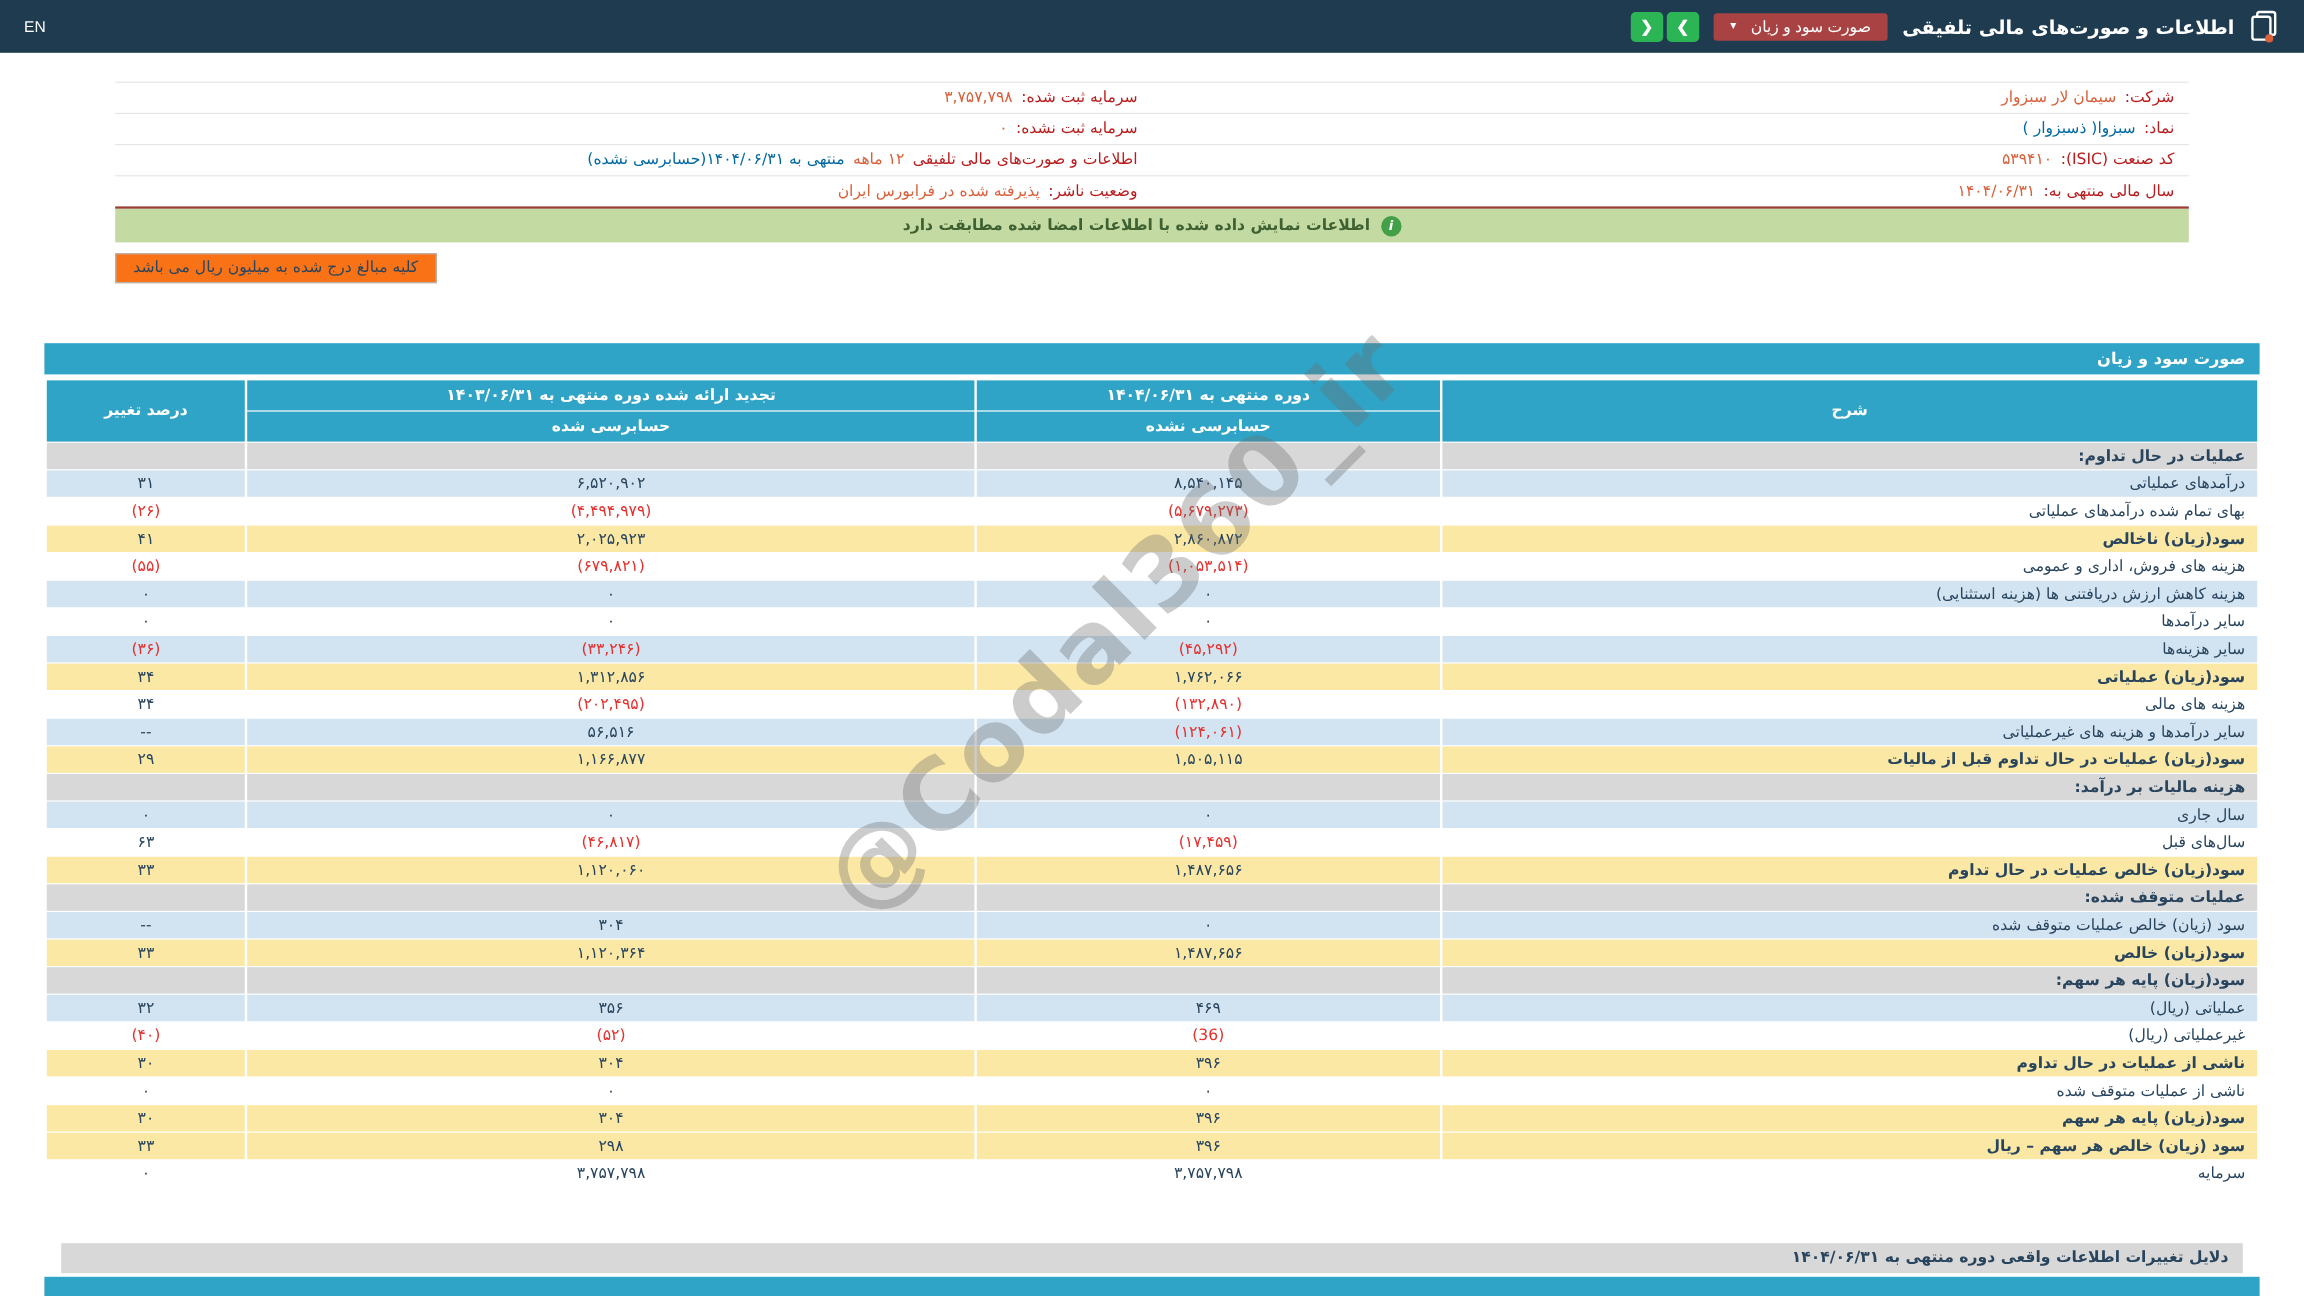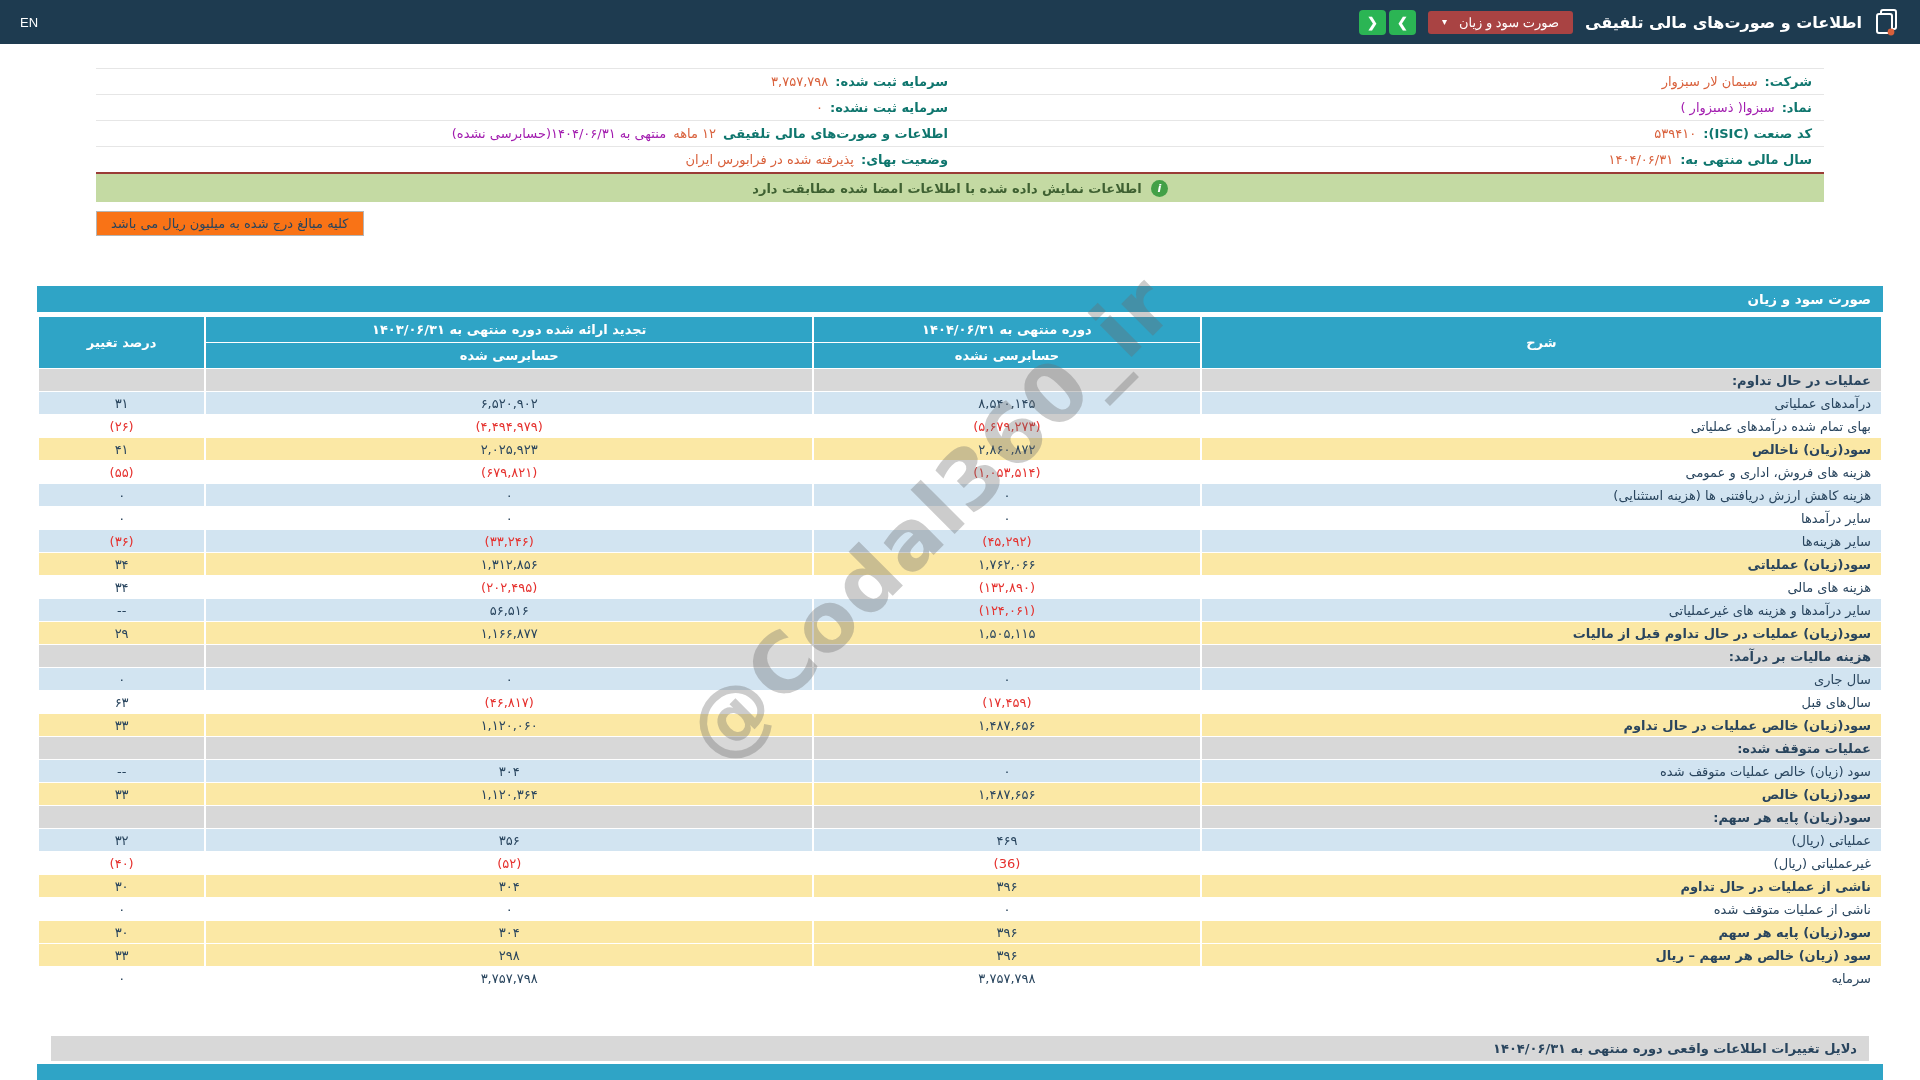--- a/index.html
+++ b/index.html
@@ -36,22 +36,22 @@
   .info-section { margin:24px 96px 0; }
   .info-grid {
     display:grid; grid-template-columns:1fr 1fr;
     border-top:1px solid #e6e6e6; border-bottom:2px solid #9a3c36;
   }
   .info-cell {
     display:flex; align-items:baseline; gap:7px; padding:5px 12px;
     border-bottom:1px solid #e6e6e6; font-size:13px; white-space:nowrap;
   }
   .info-grid .info-cell:nth-last-child(-n+2) { border-bottom:none; }
-  .lbl { font-weight:bold; color:#0f766e; }
-  .val { color:#a21caf; }
+  .lbl { font-weight:normal; color:#b91c1c; }
+  .val { color:#0369a1; }
   .val.red { color:var(--info-red,#d9603b); }
 
   .banner {
     height:28px; background:var(--banner-bg,#c4daa3);
     display:flex; align-items:center; justify-content:center; gap:9px;
   }
   .banner-text { color:var(--banner-text,#3f6132); font-size:13px; font-weight:bold; }
   .info-icon {
     width:17px; height:17px; border-radius:50%; background:#43a047; color:#fff;
     font-size:11px; font-weight:bold; font-style:italic;
@@ -153,21 +153,21 @@
     <div class="info-cell">
       <span class="lbl">اطلاعات و صورت‌های مالی تلفیقی</span>
       <span class="val red">۱۲ ماهه</span>
       <span class="val">منتهی به ۱۴۰۴/۰۶/۳۱(حسابرسی نشده)</span>
     </div>
     <div class="info-cell">
       <span class="lbl">سال مالی منتهی به:</span>
       <span class="val red">۱۴۰۴/۰۶/۳۱</span>
     </div>
     <div class="info-cell">
-      <span class="lbl">وضعیت بهای:</span>
+      <span class="lbl">وضعیت ناشر:</span>
       <span class="val red">پذیرفته شده در فرابورس ایران</span>
     </div>
   </div>
 
   <div class="banner">
     <span class="info-icon">i</span>
     <span class="banner-text">اطلاعات نمایش داده شده با اطلاعات امضا شده مطابقت دارد</span>
   </div>
 
   <div class="unit-note">کلیه مبالغ درج شده به میلیون ریال می باشد</div>

